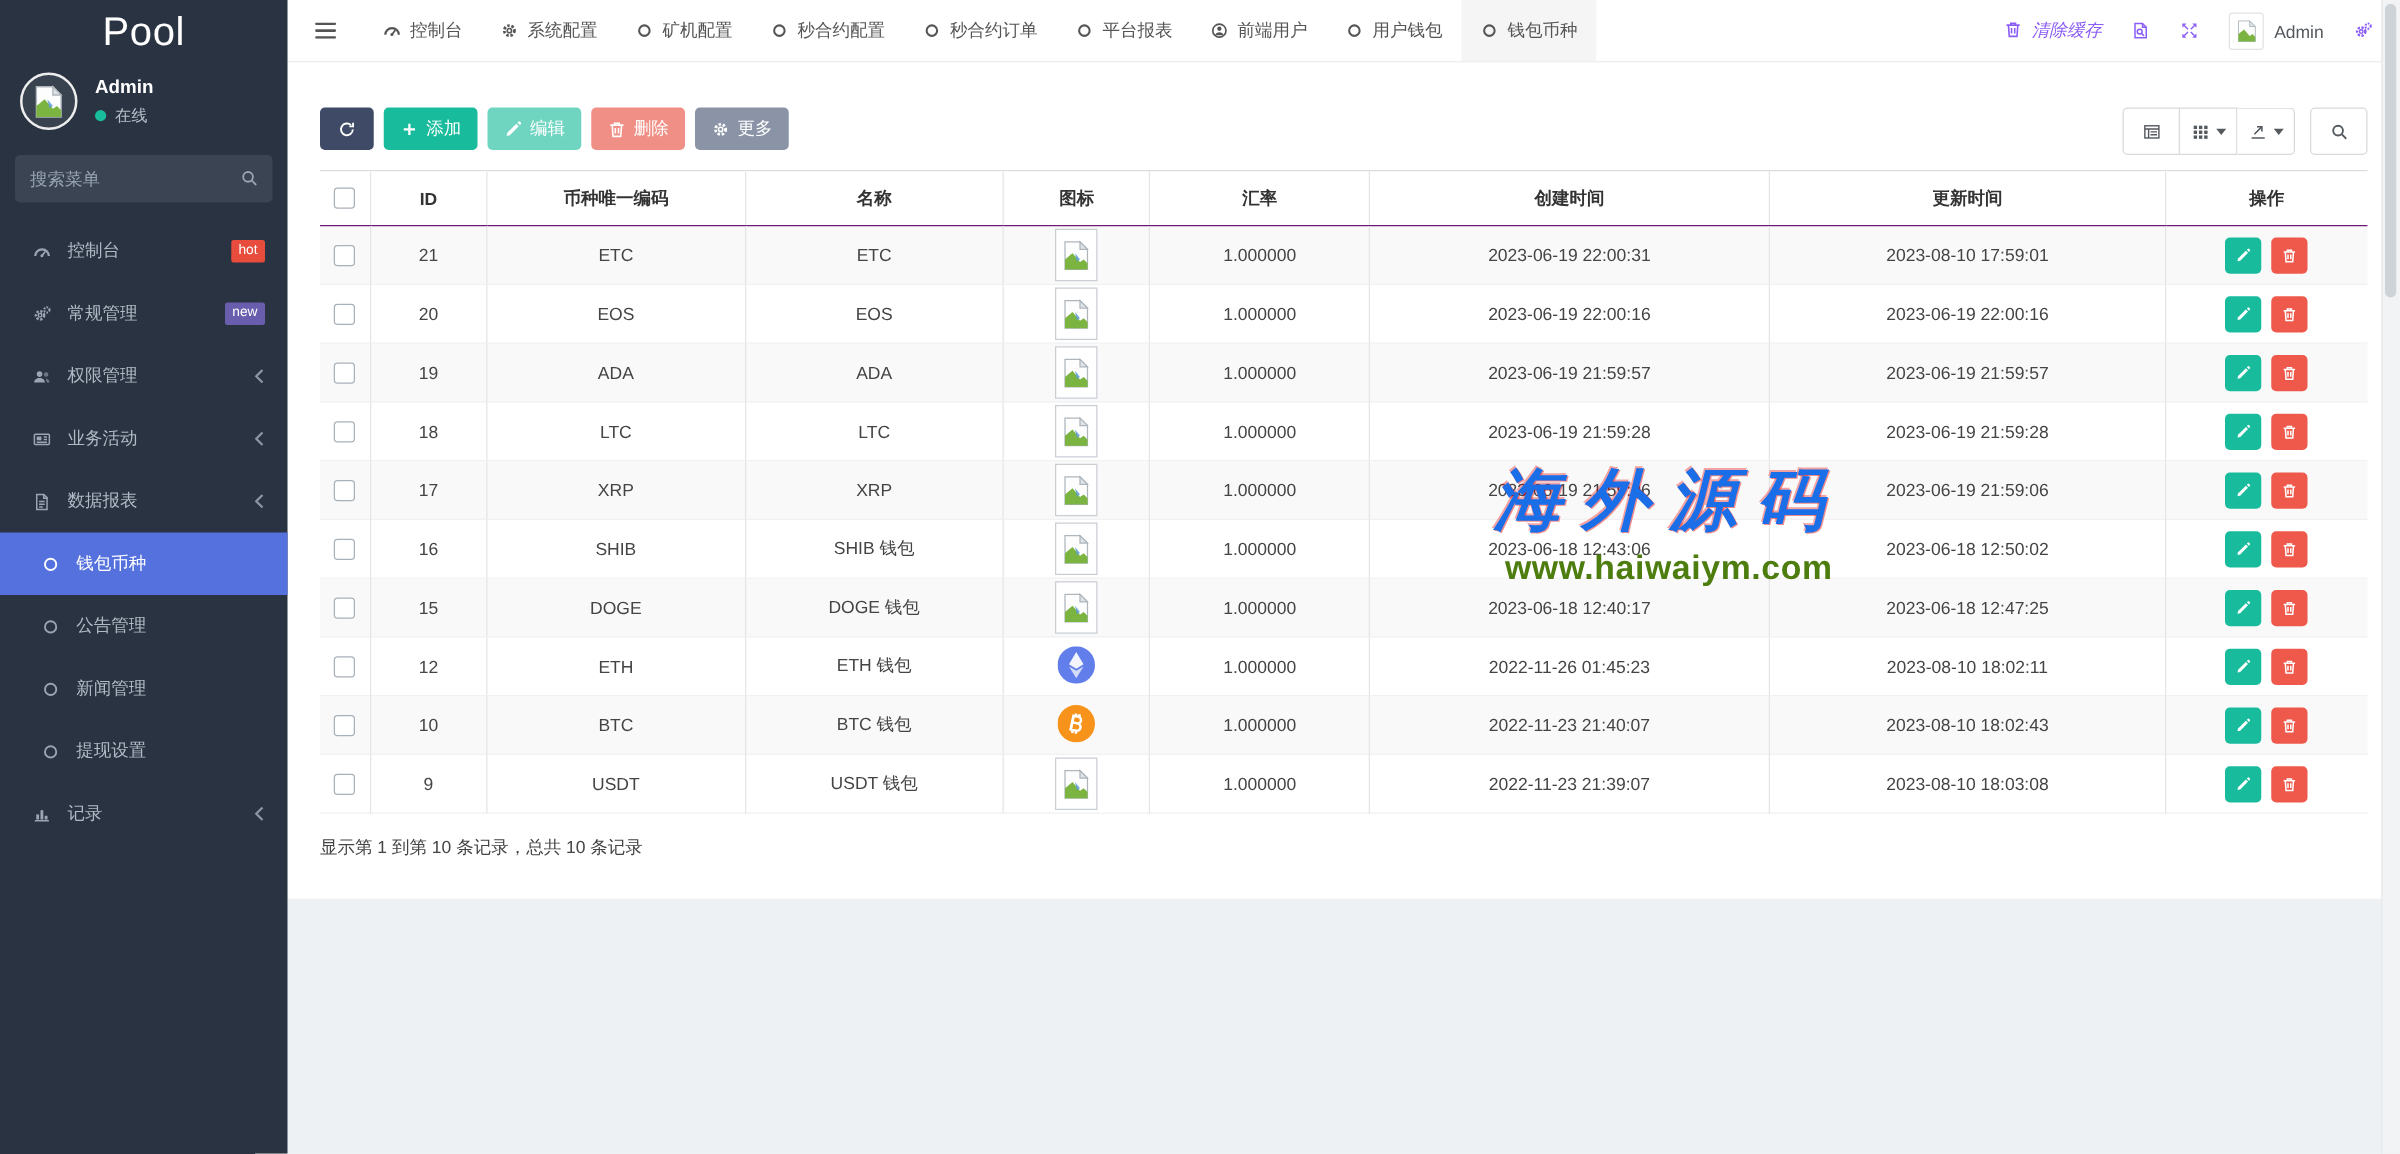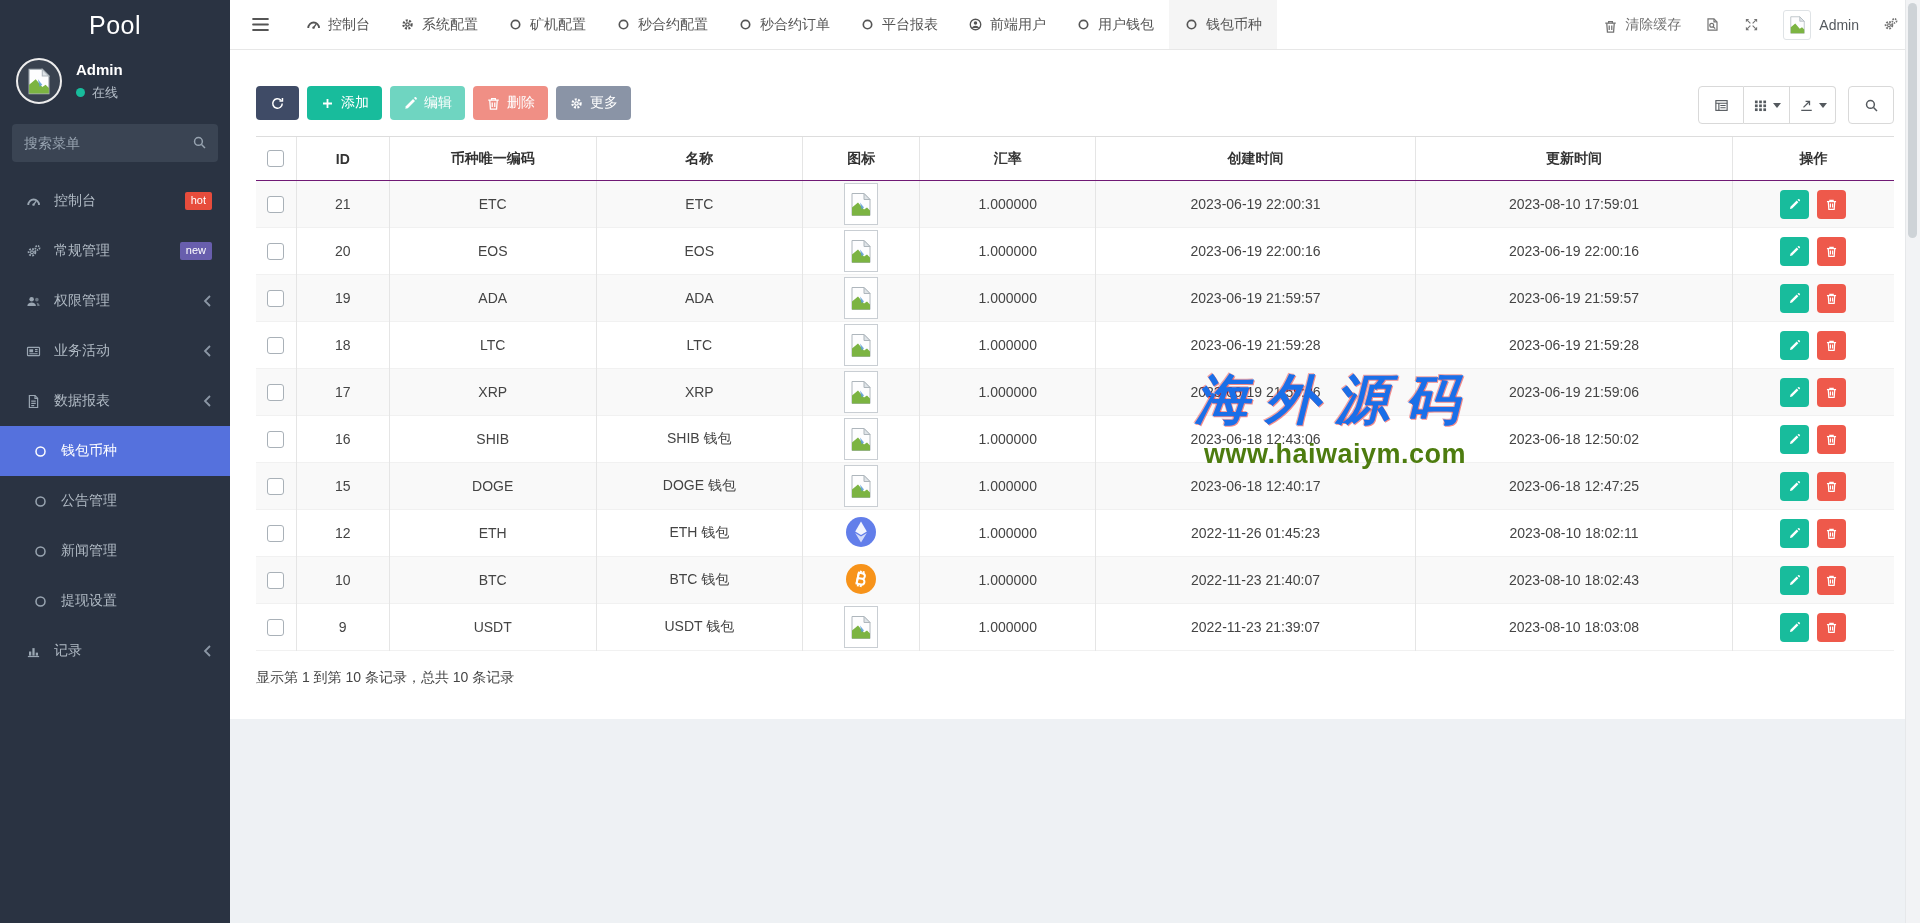--- a/index.html
+++ b/index.html
@@ -5,21 +5,21 @@
   * { margin:0; padding:0; box-sizing:border-box; }
   html,body { width:1920px; height:923px; overflow:hidden;
     font-family:"Liberation Sans","DejaVu Sans",sans-serif; font-size:14px; color:#333; background:#eef1f4; }
   body { position:relative; }
   svg { display:block; }
   .i { width:15px; height:15px; }
 
   
   .sidebar { position:absolute; left:0; top:0; width:230px; height:923px; background:#2a3342; z-index:10; }
   .brand { height:50px; display:flex; align-items:center; justify-content:center;
-    color:#fff; font-size:25px; letter-spacing:.5px; }
+    color:#fff; font-size:32px; letter-spacing:.5px; }
   .userblk { display:flex; align-items:center; padding:8px 14px 16px 16px; }
   .avatar { width:46px; height:46px; border-radius:50%; border:2px solid #ededed;
     background:#39424f; display:flex; align-items:center; justify-content:center; overflow:hidden; }
   .uinfo { margin-left:14px; }
   .uname { color:#fff; font-weight:bold; font-size:15px; }
   .ustatus { margin-top:6px; color:#b6bfc9; font-size:13px; display:flex; align-items:center; }
   .dot { width:9px; height:9px; border-radius:50%; background:#18bc9c; margin-right:7px; }
   .sb-search { margin:4px 12px 12px; position:relative; }
   .sb-search input { width:100%; height:38px; background:#3a4453; border:0; border-radius:4px;
     color:#f97316; font-size:14px; padding:0 34px 0 12px; outline:none; font-family:inherit; }
@@ -40,21 +40,21 @@
 
   
   .main { position:absolute; left:230px; top:0; width:1690px; height:923px; }
   .topbar { height:50px; background:#fff; border-bottom:1px solid #e7e7e7; display:flex; align-items:stretch; }
   .burger { display:flex; align-items:center; padding:0 22px; color:#555; cursor:pointer; }
   .tabs { display:flex; align-items:stretch; }
   .tab { display:flex; align-items:center; gap:7px; padding:0 15px; color:#555; cursor:pointer; font-size:14px; }
   .tab .ic { color:#555; }
   .tab.active { background:#f5f5f5; }
   .tb-right { margin-left:auto; display:flex; align-items:center; gap:24px; padding-right:22px; }
-  .tb-link { display:flex; align-items:flex-end; gap:7px; color:#737373; cursor:pointer; }
+  .tb-link { display:flex; align-items:flex-start; gap:7px; color:#8b5cf6; cursor:pointer;font-style:italic; }
   .tb-admin { display:flex; align-items:center; gap:8px; color:#54595e; cursor:pointer; }
   .mini-img { width:28px; height:30px; border:1px solid #dfe3e6; border-radius:3px; background:#fff;
     display:flex; align-items:center; justify-content:center; }
 
   .content { position:relative; height:872px; background:#eef1f4; }
   .panel { background:#fff; padding-bottom:32px; }
 
   
   .toolbar { display:flex; align-items:flex-start; padding:36px 26px 0; }
   .btns { display:flex; gap:8px; }

